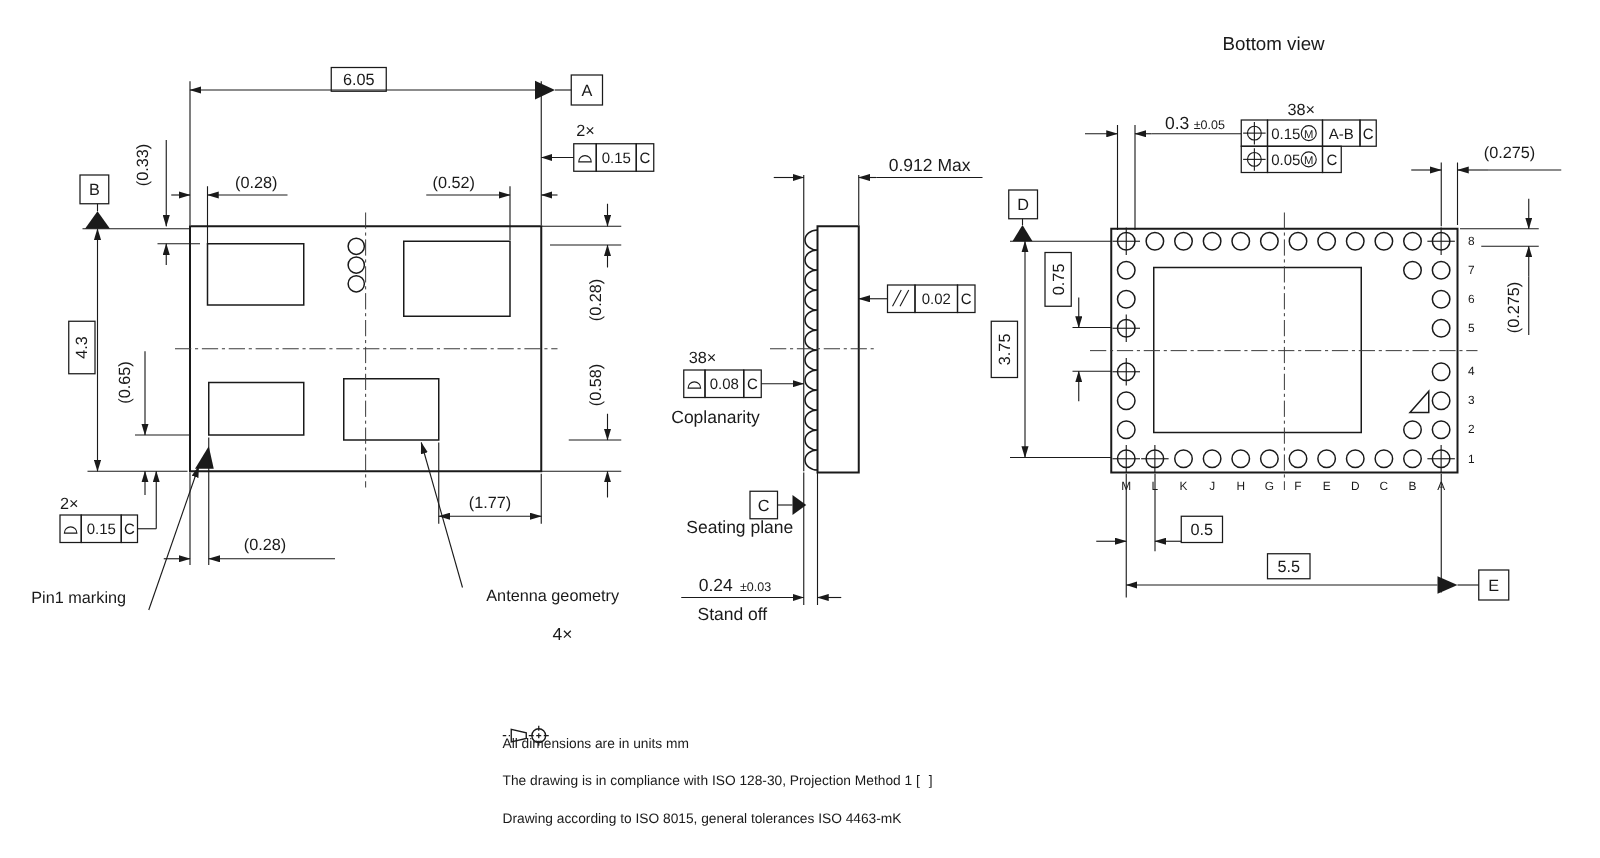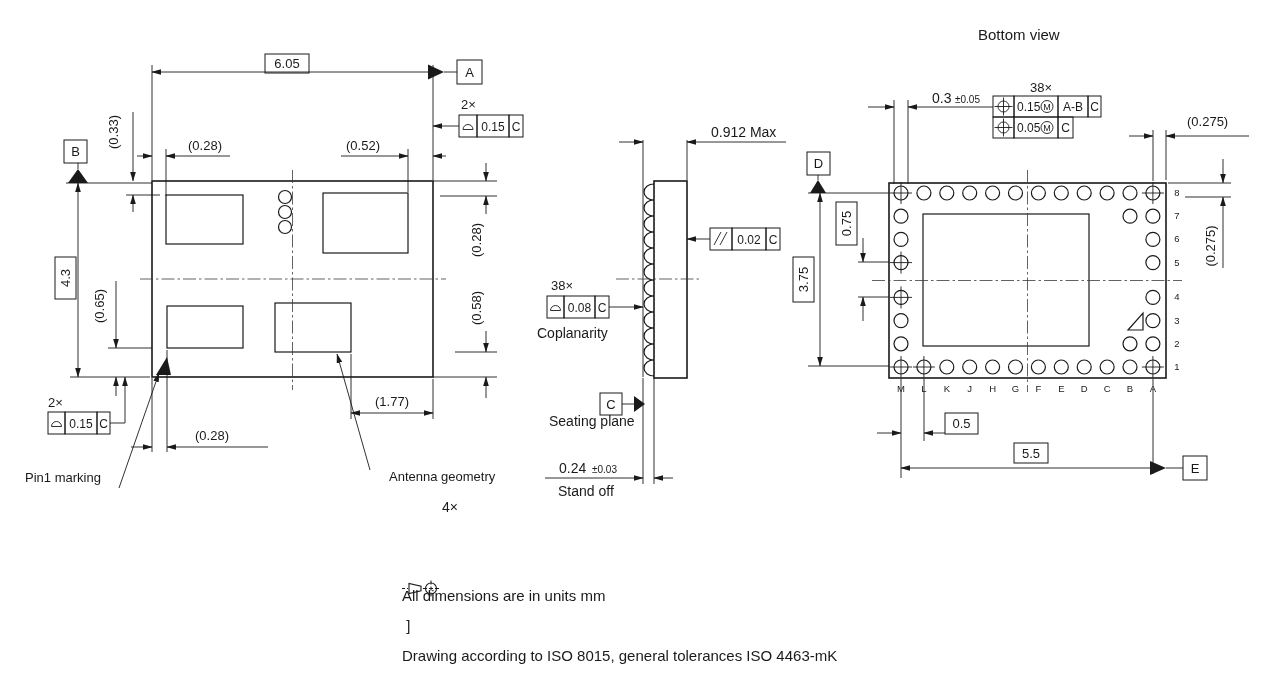--- a/index.html
+++ b/index.html
@@ -10,21 +10,21 @@
   .t15{font-size:15px}.t14{font-size:14px}.t13{font-size:13px}.t12{font-size:12px}
   .t10{font-size:10px}.t9{font-size:9.5px}.t8{font-size:9px}
   .out{stroke:#1a1a1a;stroke-width:1.6;fill:none}
   .med{stroke:#1a1a1a;stroke-width:1.2;fill:none}
   .dim{stroke:#1a1a1a;stroke-width:0.9;fill:none}
   .hair{stroke:#1a1a1a;stroke-width:0.9;fill:none}
   .pin{stroke:#1a1a1a;stroke-width:1.2;fill:none}
   .cl{stroke:#3a3a3a;stroke-width:0.8;fill:none;stroke-dasharray:13 3 2.5 3}
   .box{stroke:#1a1a1a;stroke-width:1;fill:none}
   .fill{fill:#1a1a1a;stroke:none}
-  .notes{position:absolute;left:402px;top:580px;color:#1a1a1a;font-size:15px;}
+  .notes{position:absolute;left:402px;top:580px;color:#1a1a1a;font-size:11px;}
   .notes .nline{height:30px;display:flex;align-items:center;gap:1px;white-space:pre;}
 </style>
 </head>
 <body>
 
 <div class="canvas">
 <svg width="1280" height="686" viewBox="0 0 1280 686">
   <defs>
     <marker id="arr" viewBox="0 0 10 6" refX="9.5" refY="3" markerWidth="10.5" markerHeight="6.5" orient="auto-start-reverse">
       <path d="M0,0 L10,3 L0,6 Z" fill="#1a1a1a"></path>
@@ -414,20 +414,21 @@
       <line class="dim" x1="1166" y1="468" x2="1183" y2="468"></line>
       <rect class="box" x="1183" y="456" width="24" height="24"></rect>
       <text class="t13" x="1195" y="472.5" text-anchor="middle">E</text>
     </g>
   </g>
 </svg>
 
 <div class="notes">
   <div class="nline"><span>All dimensions are in units mm</span></div>
   <div class="nline">
+    <span>The drawing is in compliance with ISO 128-30, Projection Method 1 [ </span>
     <svg width="42" height="17" viewBox="0 0 42 17">
       <line x1="0" y1="8.5" x2="6" y2="8.5" stroke="#1a1a1a" stroke-width="1" stroke-dasharray="3 2"></line>
       <polygon points="7,3.5 7,13.5 19,10.8 19,6.2" fill="none" stroke="#1a1a1a" stroke-width="1.1"></polygon>
       <circle cx="29" cy="8.5" r="5.5" fill="none" stroke="#1a1a1a" stroke-width="1.1"></circle>
       <line x1="21" y1="8.5" x2="37" y2="8.5" stroke="#1a1a1a" stroke-width="1" stroke-dasharray="4 2"></line>
       <line x1="29" y1="0.5" x2="29" y2="16.5" stroke="#1a1a1a" stroke-width="1" stroke-dasharray="4 2"></line>
     </svg>
     <span> ]</span>
   </div>
   <div class="nline"><span>Drawing according to ISO 8015, general tolerances ISO 4463-mK</span></div>

